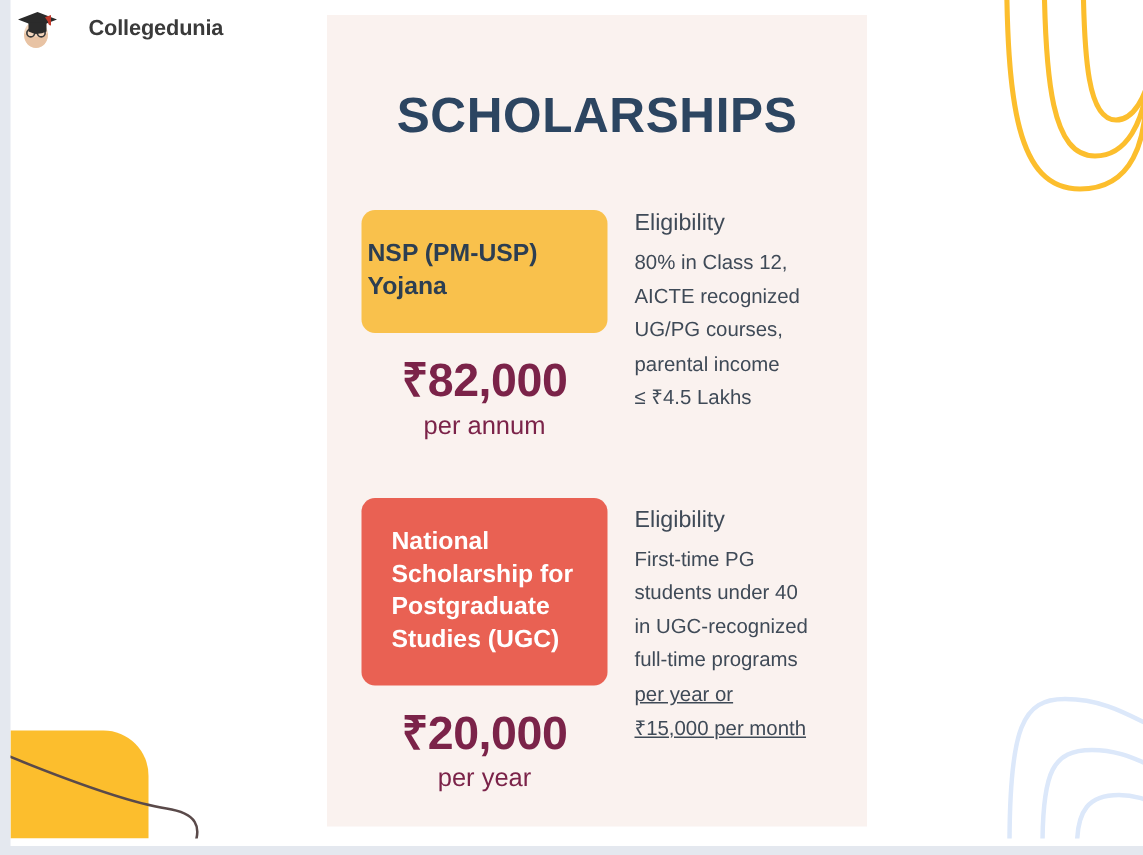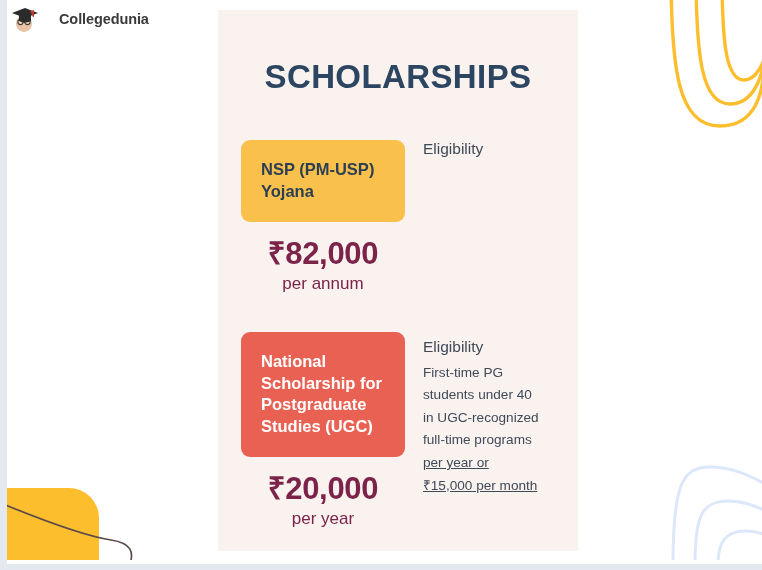--- a/index.html
+++ b/index.html
@@ -111,21 +111,21 @@
     align-items: center;
   }
   .name-card-text {
     font-size: 16.5px;
     font-weight: bold;
     line-height: 1.32;
   }
 
   .card-yellow {
     background: #f9c14c;
-    padding: 19px 0 19px 20px;
+    padding: 19px 0 19px 4px;
     min-height: 78px;
   }
   .card-yellow .name-card-text { color: #2c3e52; }
 
   .card-red {
     background: #e96153;
     padding: 19px 16px 19px 20px;
     min-height: 108px;
   }
   .card-red .name-card-text { color: #ffffff; }
@@ -231,20 +231,25 @@
       <div class="name-card card-yellow">
         <span class="name-card-text">NSP (PM-USP) Yojana</span>
       </div>
       <div class="amount">
         <div class="amount-value">₹82,000</div>
         <div class="amount-unit">per annum</div>
       </div>
     </div>
     <div class="block-right">
       <p class="elig-head">Eligibility</p>
+      <p class="elig-body">80% in Class 12,
+AICTE recognized
+UG/PG courses,
+parental income
+≤ ₹4.5 Lakhs</p>
     </div>
   </div>
 
   <div class="spacer-2"></div>
 
   <div class="block">
     <div class="block-left">
       <div class="name-card card-red">
         <span class="name-card-text">National Scholarship for Postgraduate Studies (UGC)</span>
       </div>

